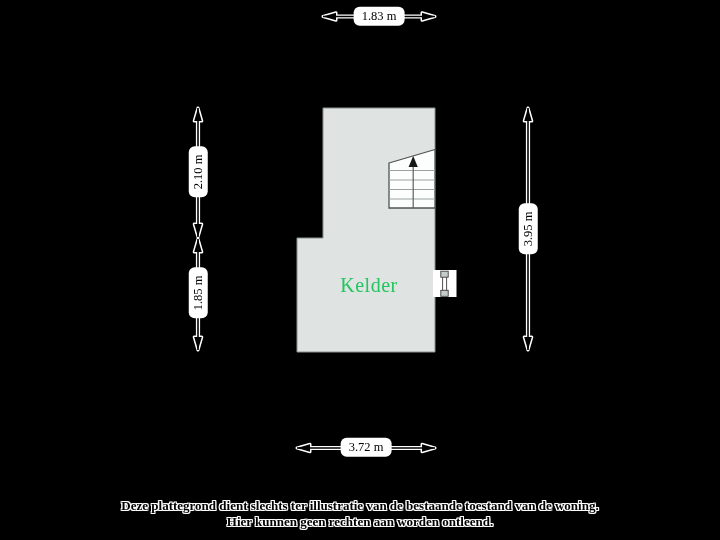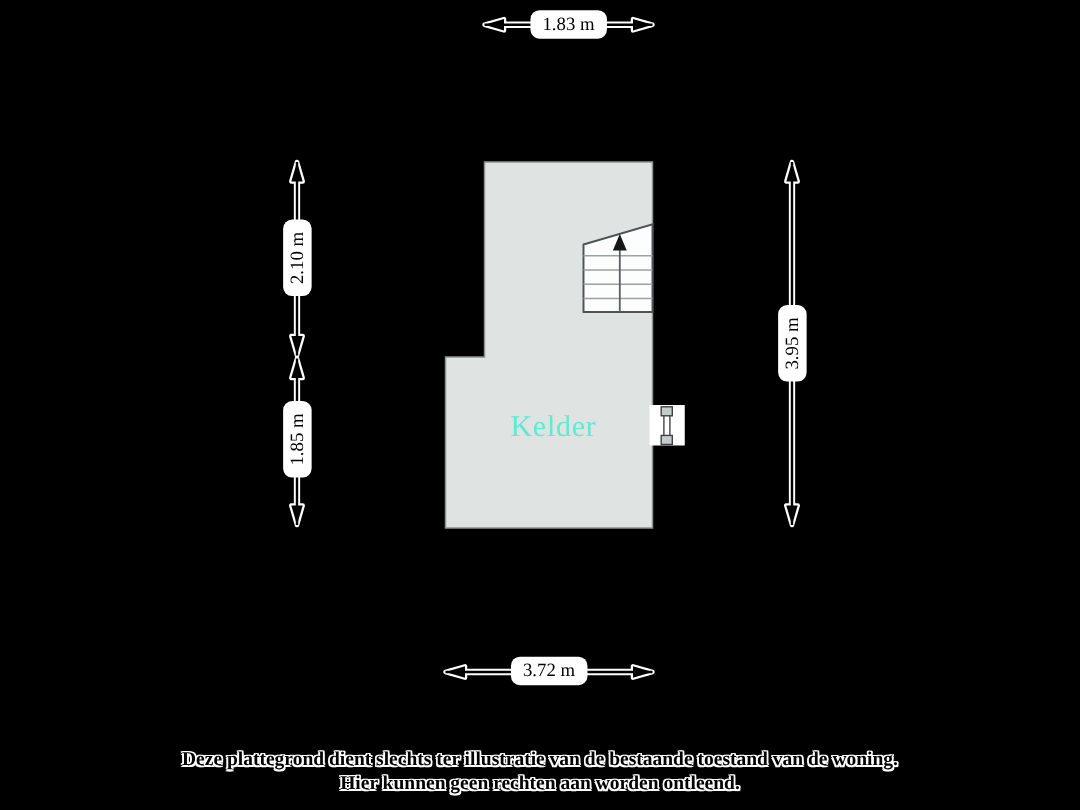--- a/index.html
+++ b/index.html
@@ -33,21 +33,21 @@
     transform: translate(-50%, -50%);
   }
   .dim-pill.vertical { transform: translate(-50%, -50%) rotate(-90deg); }
 
   .room-label {
     position: absolute;
     left: 369px;
     top: 285px;
     transform: translate(-50%, -50%);
     font-size: 20px;
-    color: #5eead4;
+    color: #22c55e;
     letter-spacing: 0.5px;
     white-space: nowrap;
   }
 
   .disclaimer {
     position: absolute;
     left: 0;
     width: 720px;
     text-align: center;
     font-size: 13px;

